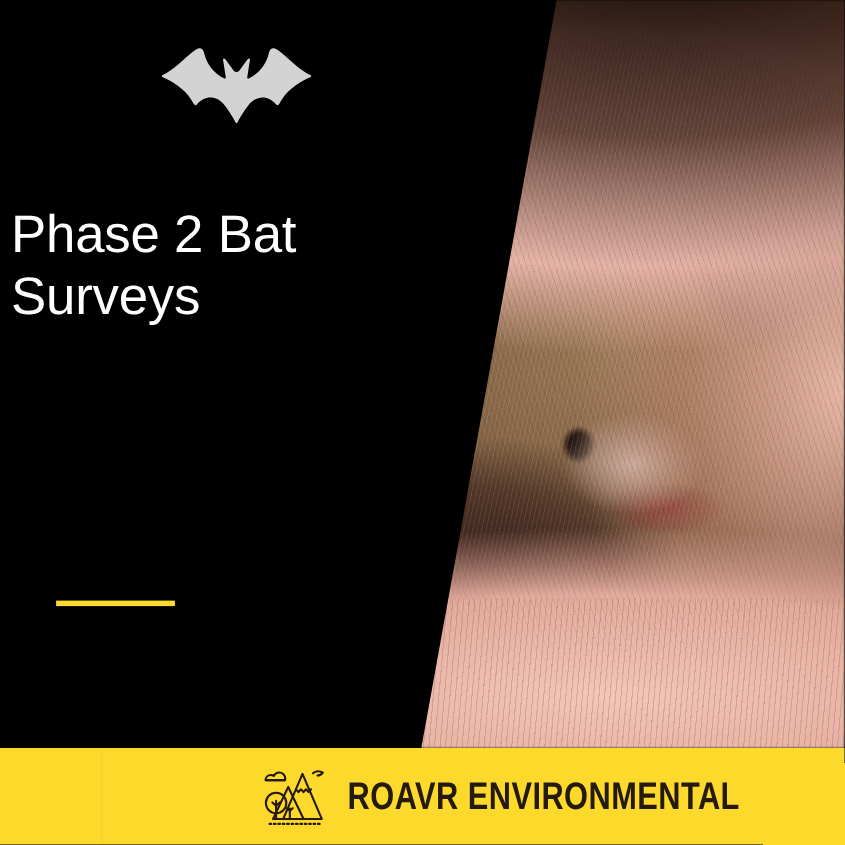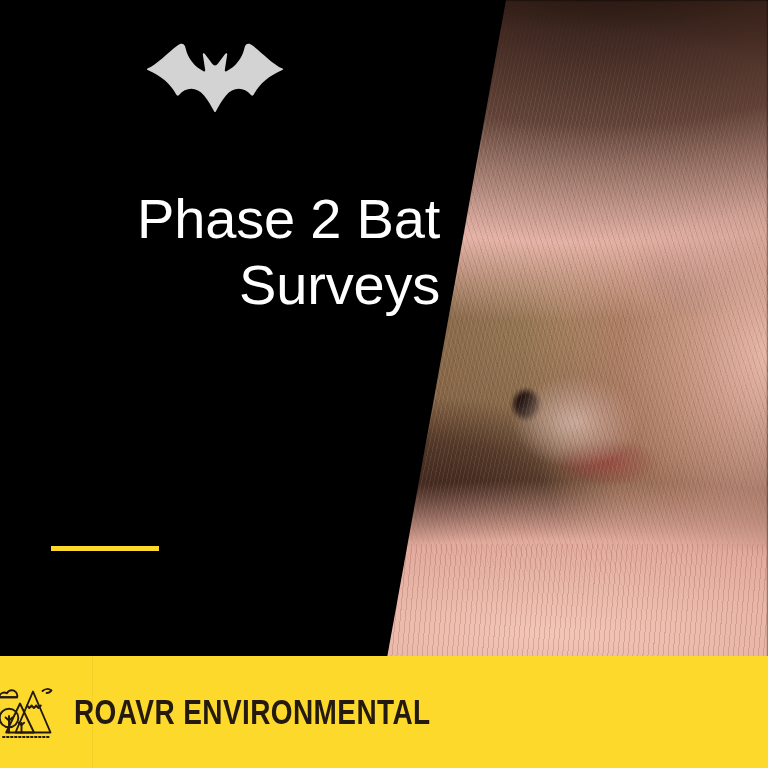--- a/index.html
+++ b/index.html
@@ -98,23 +98,23 @@
     height: 72px;
   }
   .bat-mark svg { display: block; width: 100%; height: 100%; }
 
   
   .title {
     position: absolute;
     left: 10px;
     top: 186px;
     width: 430px;
-    text-align: right;
+    text-align: left;
     color: #ffffff;
-    font-size: 56px;
+    font-size: 48px;
     line-height: 1.17;
     font-weight: 400;
     letter-spacing: -0.2px;
     white-space: pre-line;
   }
 
   
   .accent-rule {
     position: absolute;
     left: 51px;
@@ -123,25 +123,25 @@
     height: 5px;
     background: #FCD92B;
   }
 
   
   .footer-bar {
     position: absolute;
     left: 0;
     right: 0;
     bottom: 0;
-    height: 112px;
+    height: 88px;
     background: #FCD92B;
     display: flex;
     align-items: center;
-    justify-content: flex-start;
+    justify-content: flex-end;
   }
   .footer-bar::before {            
     content: "";
     position: absolute;
     left: 92px;
     top: 0;
     bottom: 0;
     width: 1px;
     background: rgba(0,0,0,0.035);
   }

